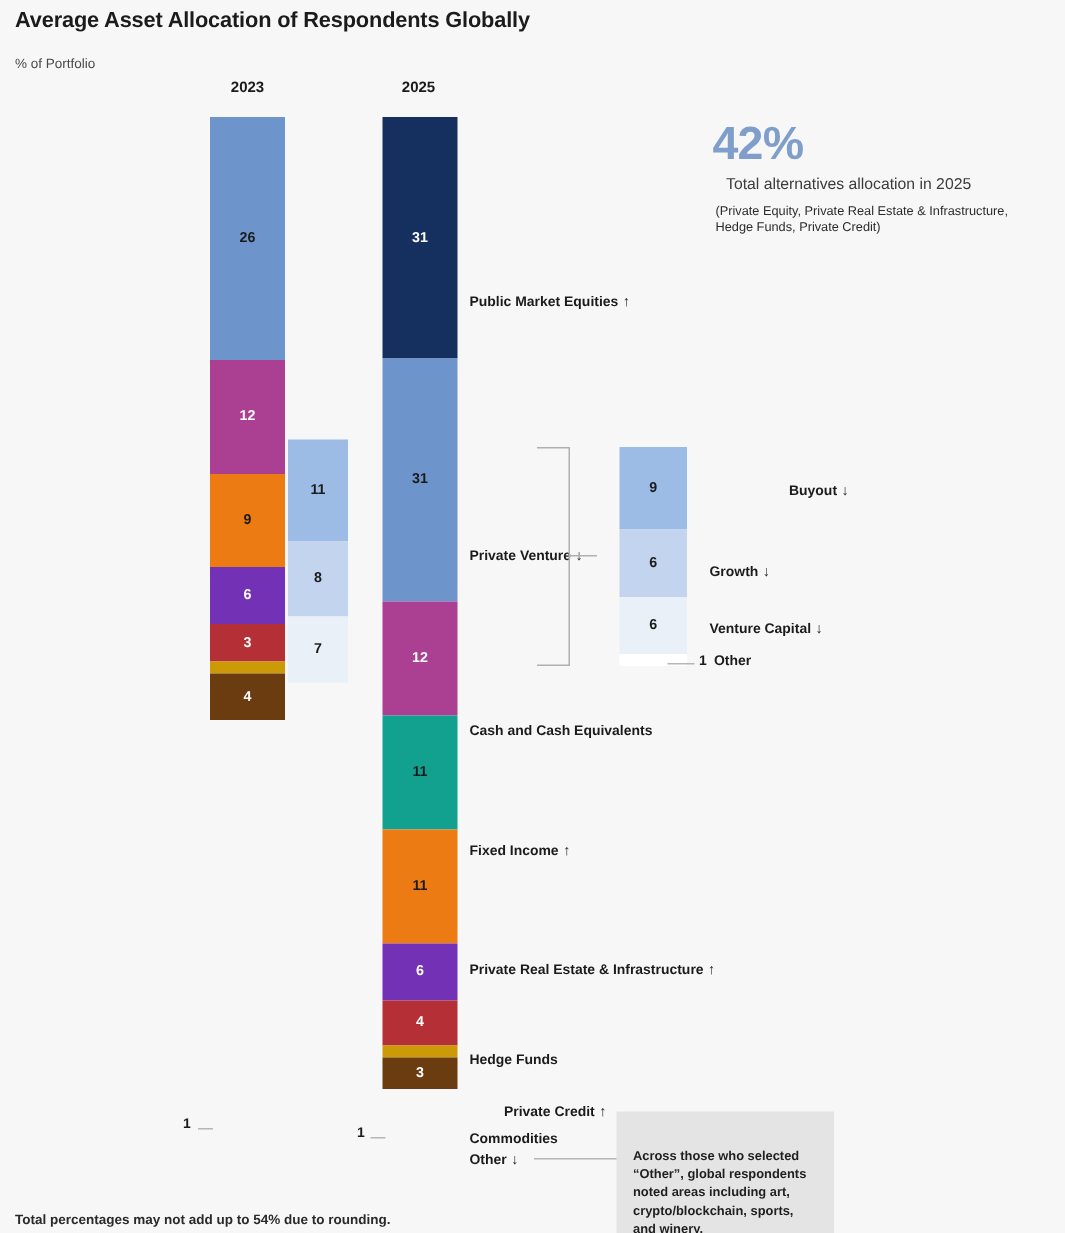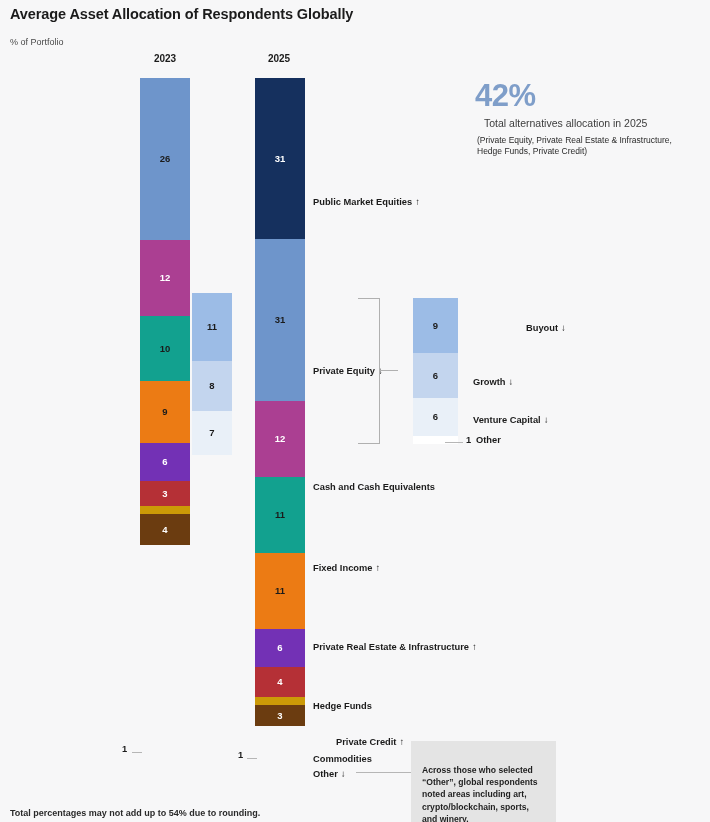--- a/index.html
+++ b/index.html
@@ -127,23 +127,20 @@
   <div class="col-head" id="head-2023">2023</div>
   <div class="col-head" id="head-2025">2025</div>
 
   <div class="bar-col" id="col-2023">
     <div class="seg" style="height:162px;background:#6e95cb;color:#1b1b1b;">
       <span class="v">26</span>
       </div>
     <div class="seg" style="height:76px;background:#ab3f92;color:#ffffff;">
       <span class="v">12</span>
       </div>
-    <div class="seg" style="height:65px;background:#12a18f;color:#1b1b1b;">
-      <span class="v">10</span>
-      </div>
     <div class="seg" style="height:62px;background:#ec7b14;color:#1b1b1b;">
       <span class="v">9</span>
       </div>
     <div class="seg" style="height:38px;background:#7331b5;color:#ffffff;">
       <span class="v">6</span>
       </div>
     <div class="seg" style="height:25px;background:#b53036;color:#ffffff;">
       <span class="v">3</span>
       </div>
     <div class="seg" style="height:8px;background:#cc9a07;color:transparent;font-size:0;">
@@ -200,21 +197,21 @@
   </div>
 
   <div class="tick-num" style="left:238px;top:750px;">1</div>
   <div class="tick-line" style="left:247px;top:758px;width:10px;"></div>
 
   <div class="cat-label" style="left:313px;top:196px;">
     <span>Public Market Equities</span><span class="arrow">↑</span>
   </div>
 
   <div class="cat-label" style="left:313px;top:365px;">
-    <span>Private Equity</span><span class="arrow">↓</span>
+    <span>Private Venture</span><span class="arrow">↓</span>
   </div>
 
   <div class="cat-label" style="left:313px;top:482px;">
     <span>Cash and Cash Equivalents</span>
   </div>
 
   <div class="cat-label" style="left:313px;top:562px;">
     <span>Fixed Income</span><span class="arrow">↑</span>
   </div>
 

